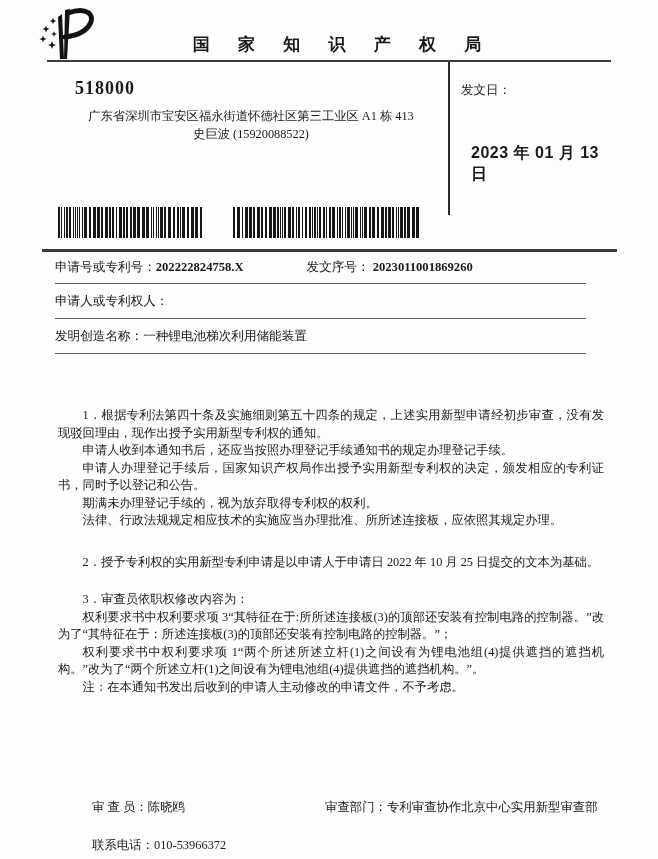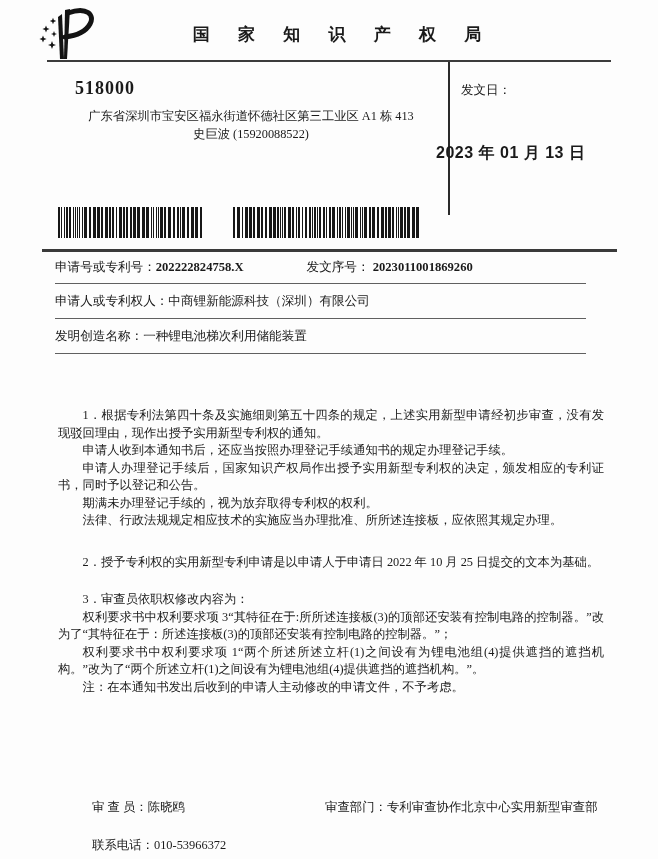--- a/index.html
+++ b/index.html
@@ -6,37 +6,37 @@
   html,body { background:#e8e8e8; }
   .page {
     position:relative; width:658px; height:859px; margin:0 auto;
     background:#fdfdfd; color:#1a1a1a;
     font-family:"Liberation Serif","DejaVu Serif",serif;
     overflow:hidden;
   }
   
   .logo { position:absolute; left:36px; top:6px; width:66px; height:60px; }
   .agency-title {
-    position:absolute; left:0; right:0; top:23px;
+    position:absolute; left:0; right:0; top:33px;
     text-align:center; font-weight:bold; font-size:17px;
     letter-spacing:12px; padding-left:28px;
   }
   .header-rule { position:absolute; left:47px; right:47px; top:60px; border-top:2px solid #3c3c3c; }
   
   .mail-section { position:absolute; left:47px; top:61px; width:563px; height:154px; }
   .mail-divider { position:absolute; left:401px; top:1px; bottom:0; border-left:2px solid #2a2a2a; }
   .postal { position:absolute; left:28px; top:17px; font-size:18px; font-weight:bold; letter-spacing:1px; }
   .addr { position:absolute; left:14px; top:46px; width:380px; text-align:center; font-size:12.3px; line-height:18px; }
   .barcode { position:absolute; top:146px; height:31px; display:flex; align-items:stretch; }
   .barcode i { display:block; height:100%; background:#171717; }
   .barcode-1 { left:11px;  width:148px; }
   .barcode-2 { left:186px; width:188px; }
   .date-label { position:absolute; left:414px; top:21px; font-size:12.5px; }
   .date-value {
-    position:absolute; left:389px; top:82px;
+    position:absolute; left:424px; top:82px;
     font-family:"Liberation Sans","DejaVu Sans",sans-serif;
     font-weight:700; font-size:16px; letter-spacing:.5px;
   }
   .thick-rule { position:absolute; left:42px; right:41px; top:249px; border-top:3px solid #3a3a3a; }
   
   .rows { position:absolute; left:55px; top:252px; width:531px; font-size:12.6px; }
   .row { display:flex; align-items:center; border-bottom:1px solid #606060; }
   .row-1 { height:32px; }
   .row-2, .row-3 { height:35px; }
   .lbl { font-weight:normal;text-align:center; }
@@ -199,21 +199,20 @@
     <div class="row row-1">
       <span class="lbl">申请号或专利号：</span>
       <span class="val-b">202222824758.X</span>
       <span class="pair-right">
         <span class="lbl">发文序号：</span>
         <span class="val-b">2023011001869260</span>
       </span>
     </div>
     <div class="row row-2">
       <span class="lbl">申请人或专利权人：</span>
-      <span>中商锂新能源科技（深圳）有限公司</span>
     </div>
     <div class="row row-3">
       <span class="lbl">发明创造名称：</span>
       <span>一种锂电池梯次利用储能装置</span>
     </div>
   </div>
 
   <div class="body-text">
     <p>1．根据专利法第四十条及实施细则第五十四条的规定，上述实用新型申请经初步审查，没有发现驳回理由，现作出授予实用新型专利权的通知。</p>
     <p>申请人收到本通知书后，还应当按照办理登记手续通知书的规定办理登记手续。</p>

